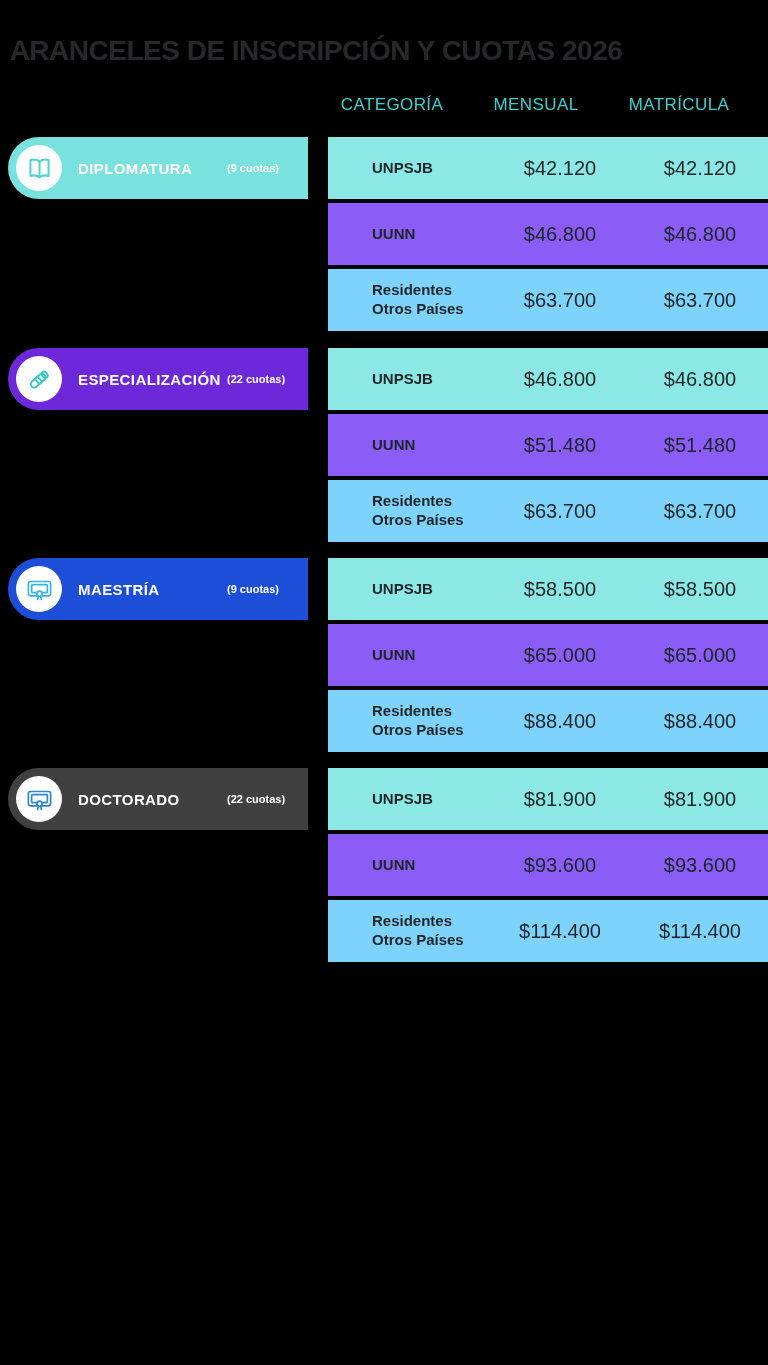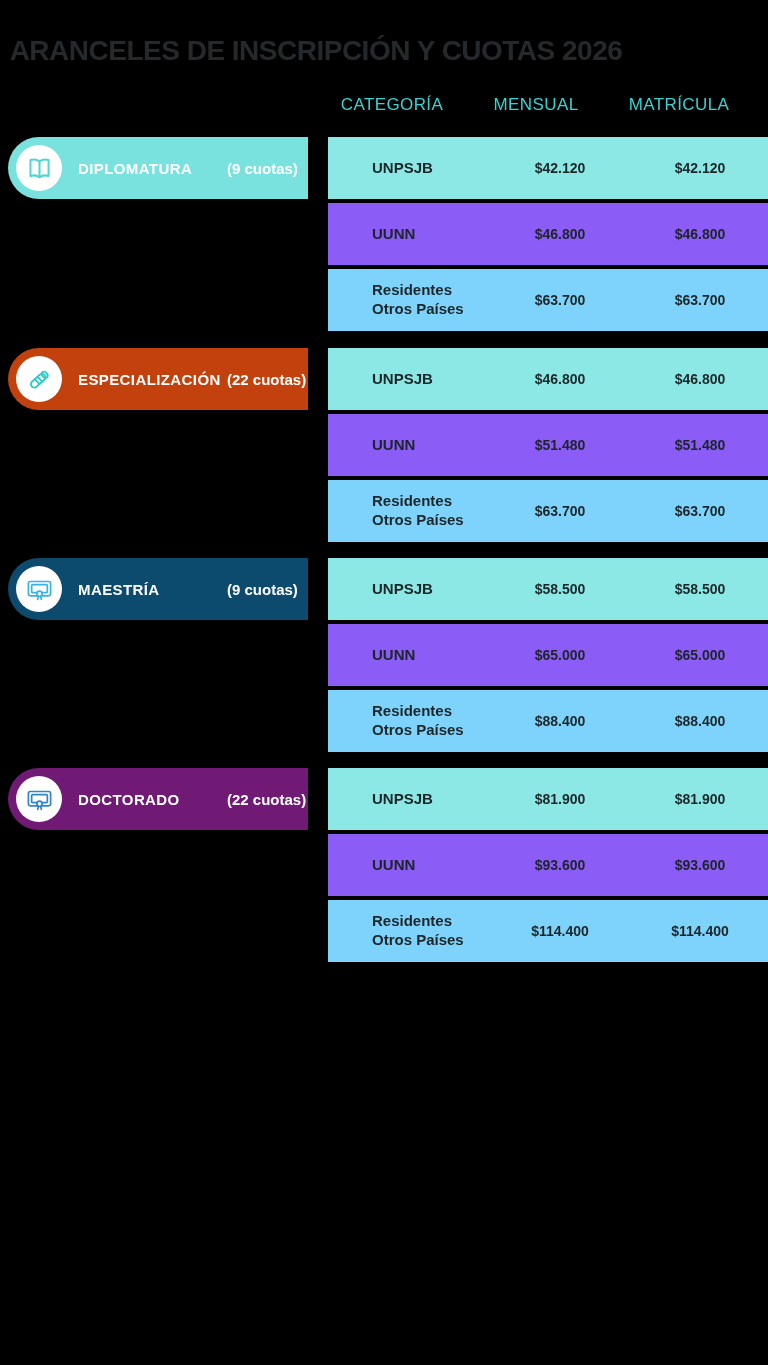--- a/index.html
+++ b/index.html
@@ -18,47 +18,47 @@
   .ch-cat{left:392px}.ch-men{left:536px}.ch-mat{left:679px}
   .group{position:absolute;left:0;width:716px;height:194px;padding-left:24px;}
   .row{position:absolute;left:328px;width:460px;height:62px;}
   .r1{background:#8be8e5}.r2{background:#8b5cf6}.r3{background:#7dd3fc}
   .row .cat{
     position:absolute;left:44px;top:50%;transform:translateY(-50%);
     font-size:15px;font-weight:700;color:#1c2628;max-width:122px;line-height:1.25;
   }
   .row .men,.row .mat{
     position:absolute;top:50%;transform:translate(-50%,-50%);
-    font-size:14px;font-weight:700;color:#1c2628;white-space:nowrap;
+    font-size:20px;font-weight:400;color:#1c2628;white-space:nowrap;
   }
   .row .men{left:232px}.row .mat{left:372px}
   .pill{
     position:absolute;left:8px;top:0;width:300px;height:62px;
     border-radius:31px 0 0 31px;
   }
   .g1 .pill{background:#79e2df}
-  .g2 .pill{background:#c2410c}
-  .g3 .pill{background:#0c4a6e}
-  .g4 .pill{background:#701a75}
+  .g2 .pill{background:#6d28d9}
+  .g3 .pill{background:#1d4ed8}
+  .g4 .pill{background:#404040}
   .circle{
     position:absolute;left:8px;top:8px;width:46px;height:46px;border-radius:50%;
     background:#fff;display:flex;align-items:center;justify-content:center;
   }
   .g1 .circle{color:#4fd6d2}
   .g2 .circle{color:#2fc9c2}
   .g3 .circle{color:#35b4e6}
   .g4 .circle{color:#2e86cb}
   .circle svg{width:29px;height:29px;display:block}
   .plabel{
     position:absolute;left:70px;top:50%;transform:translateY(-50%);
     font-size:15px;font-weight:800;letter-spacing:0.4px;color:#fff;white-space:nowrap;
   }
   .pcuotas{
     position:absolute;left:219px;top:50%;transform:translateY(-50%);
-    font-size:15px;font-weight:700;color:#fff;white-space:nowrap;
+    font-size:11px;font-weight:700;color:#fff;white-space:nowrap;
   }
 </style>
 </head>
 <body>
 
 <div class="title">ARANCELES DE INSCRIPCIÓN Y CUOTAS 2026</div>
 
 <div class="colhead ch-cat">CATEGORÍA</div>
 <div class="colhead ch-men">MENSUAL</div>
 <div class="colhead ch-mat">MATRÍCULA</div>

